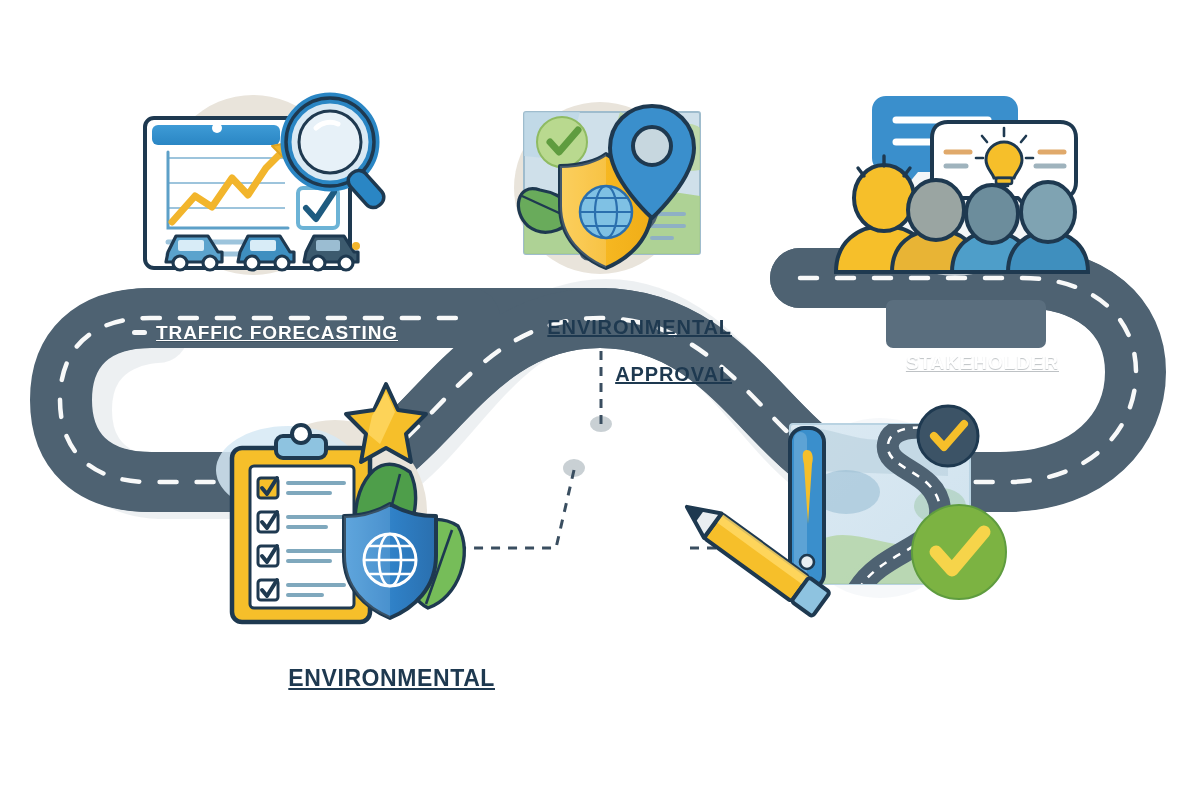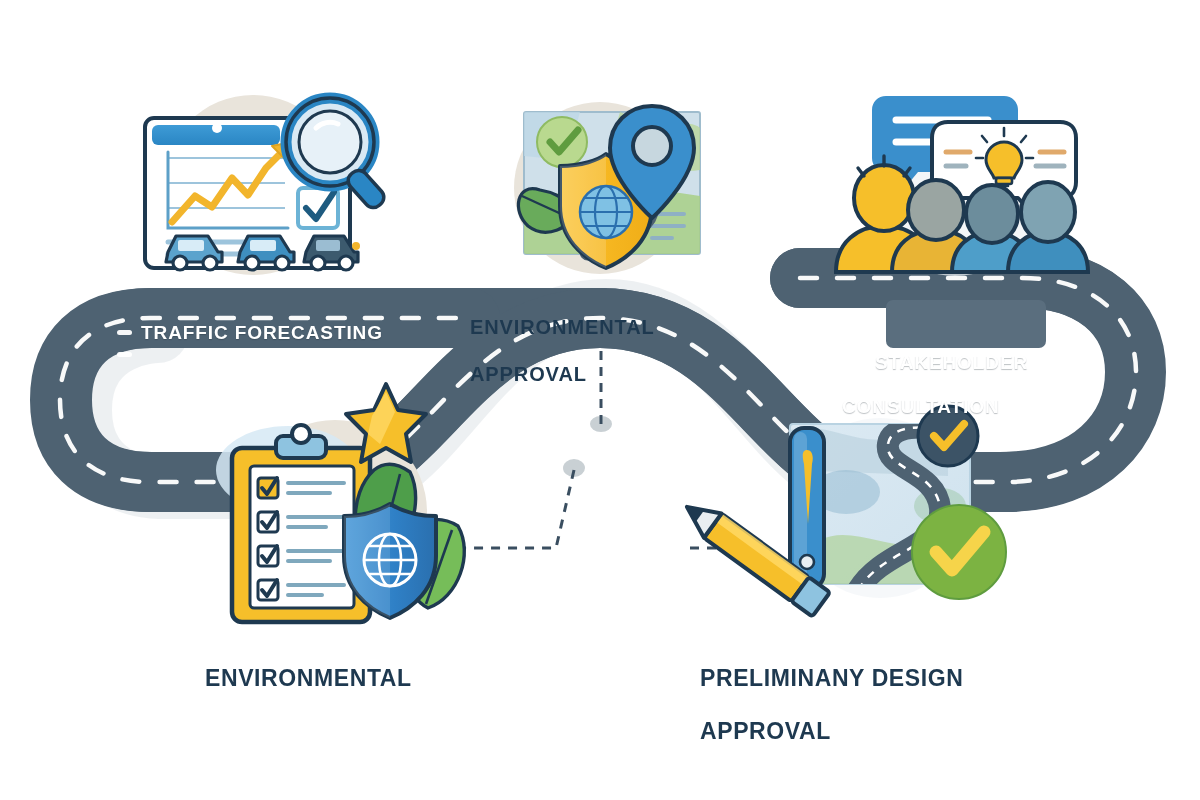--- a/index.html
+++ b/index.html
@@ -21,26 +21,27 @@
   }
   .layer {
     position: absolute;
     left: 0;
     top: 0;
     width: 1200px;
     height: 800px;
   }
   .road-label {
     position: absolute;
-    text-align: left;
+    text-align: right;
     font-weight: 700;
     letter-spacing: 0.9px;
     line-height: 1.16;
     pointer-events: none;
     white-space: pre-line;
+    text-decoration: underline;
   }
   .road-label.on-road {
     color: #ffffff;
     font-size: 19px;
     text-shadow: 0 1px 1px rgba(20,35,48,0.28);
   }
   .road-label.below-road {
     color: #1e3950;
     font-size: 20px;
   }
@@ -411,25 +412,20 @@
 
   <div class="road-label below-road" style="left:470px; top:293px; width:262px;">
     <div>ENVIRONMENTAL</div>
     <div>APPROVAL</div>
   </div>
 
   <div class="road-label on-road" style="left:842px; top:308px; width:250px;">
     <div>
       <span class="dash-marker"></span><span>STAKEHOLDER</span><span class="dash-marker"></span>
     </div>
-    <div>CONSULTATION</div>
   </div>
 
   <div class="road-label bottom-label" style="left:205px; top:638px; width:290px;">
     <div>ENVIRONMENTAL</div>
   </div>
 
-  <div class="road-label bottom-label" style="left:700px; top:638px; width:300px;">
-    <div>PRELIMINANY DESIGN</div>
-    <div>APPROVAL</div>
-  </div>
 
 </div>
 
 </body></html>

